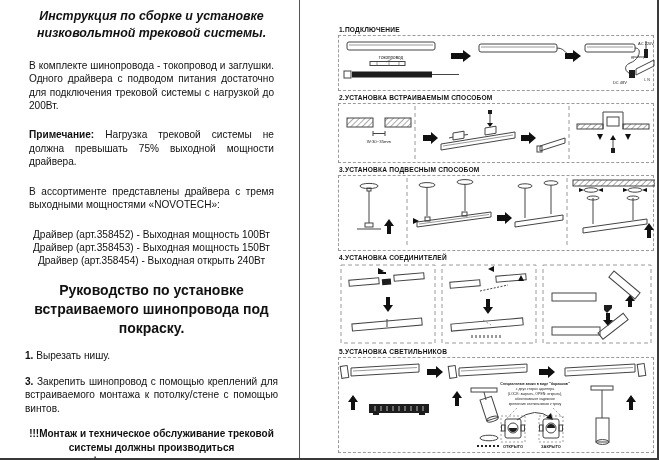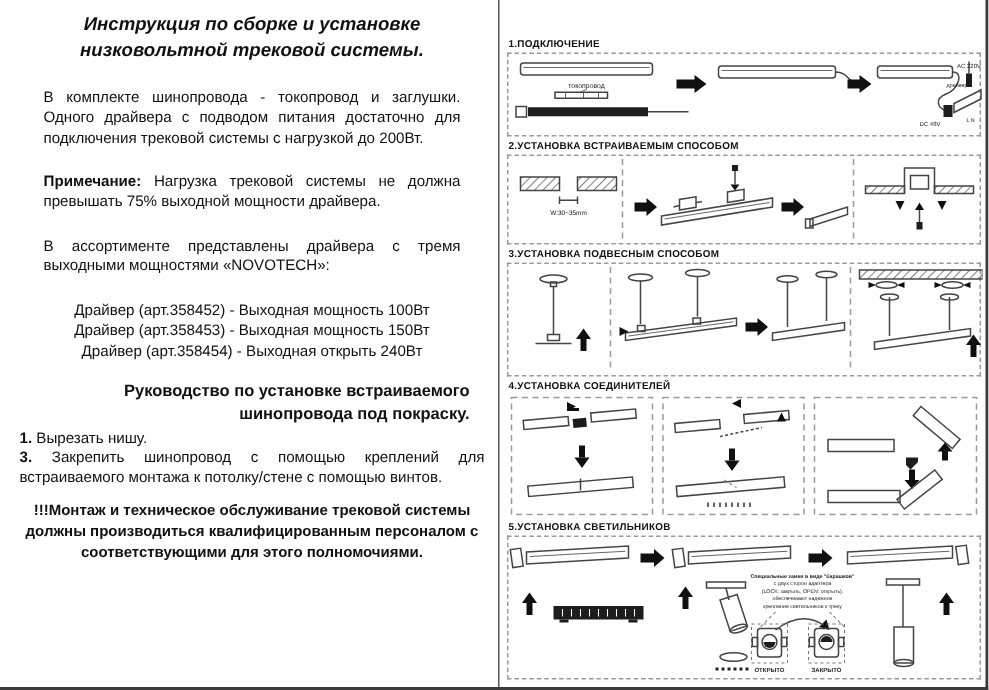--- a/index.html
+++ b/index.html
@@ -1,29 +1,29 @@
 <!DOCTYPE html>
 <html><head>
 <meta charset="utf-8">
 <style>
   html,body{margin:0;padding:0;background:#fff;}
   .page{position:relative;width:659px;height:460px;background:#fff;overflow:hidden;
         font-family:"Liberation Sans",sans-serif;color:#111;
         border-right:2px solid #3a3a3a;border-bottom:2px solid #3a3a3a;box-sizing:border-box;}
   
-  .left-col{position:absolute;left:0;top:0;width:333px;height:460px;box-sizing:border-box;
+  .left-col{position:absolute;left:0;top:0;width:300px;height:460px;box-sizing:border-box;
             padding:6px 9px 0 13px;border-right:1px solid #555;}
   .doc-title{font-size:12.4px;font-weight:bold;font-style:italic;text-align:center;
              line-height:1.4;margin:2px 6px 10px 6px;}
   p.body{font-size:10.1px;line-height:1.33;margin:16px;text-align:justify;}
   p.drv{font-size:10.1px;line-height:1.33;margin:0;text-align:center;}
   .bi{font-weight:bold;}
-  .guide-title{font-size:11px;font-weight:bold;text-align:right;line-height:1.35;
+  .guide-title{font-size:14px;font-weight:bold;text-align:center;line-height:1.35;
                margin:13px 10px 2px 10px;}
-  p.step{font-size:10.1px;line-height:1.33;margin:0;text-align:justify;}
+  p.step{font-size:10.1px;line-height:1.33;margin:12px;text-align:justify;}
   p.step b{font-weight:bold;}
   .warning{font-size:10px;font-weight:bold;text-align:center;line-height:1.4;
            margin:8px 4px 0 4px;}
   
   .right-col{position:absolute;left:334px;top:0;width:325px;height:460px;box-sizing:border-box;
              padding:26px 5px 0 4px;}
   .sec{margin-bottom:3px;}
   .sec-title{font-size:6.6px;font-weight:bold;letter-spacing:.2px;margin:0 0 2px 1px;}
   .sec-box{border:1px dashed #9a9a9a;position:relative;}
   .sec-box.noborder{border:none;}

